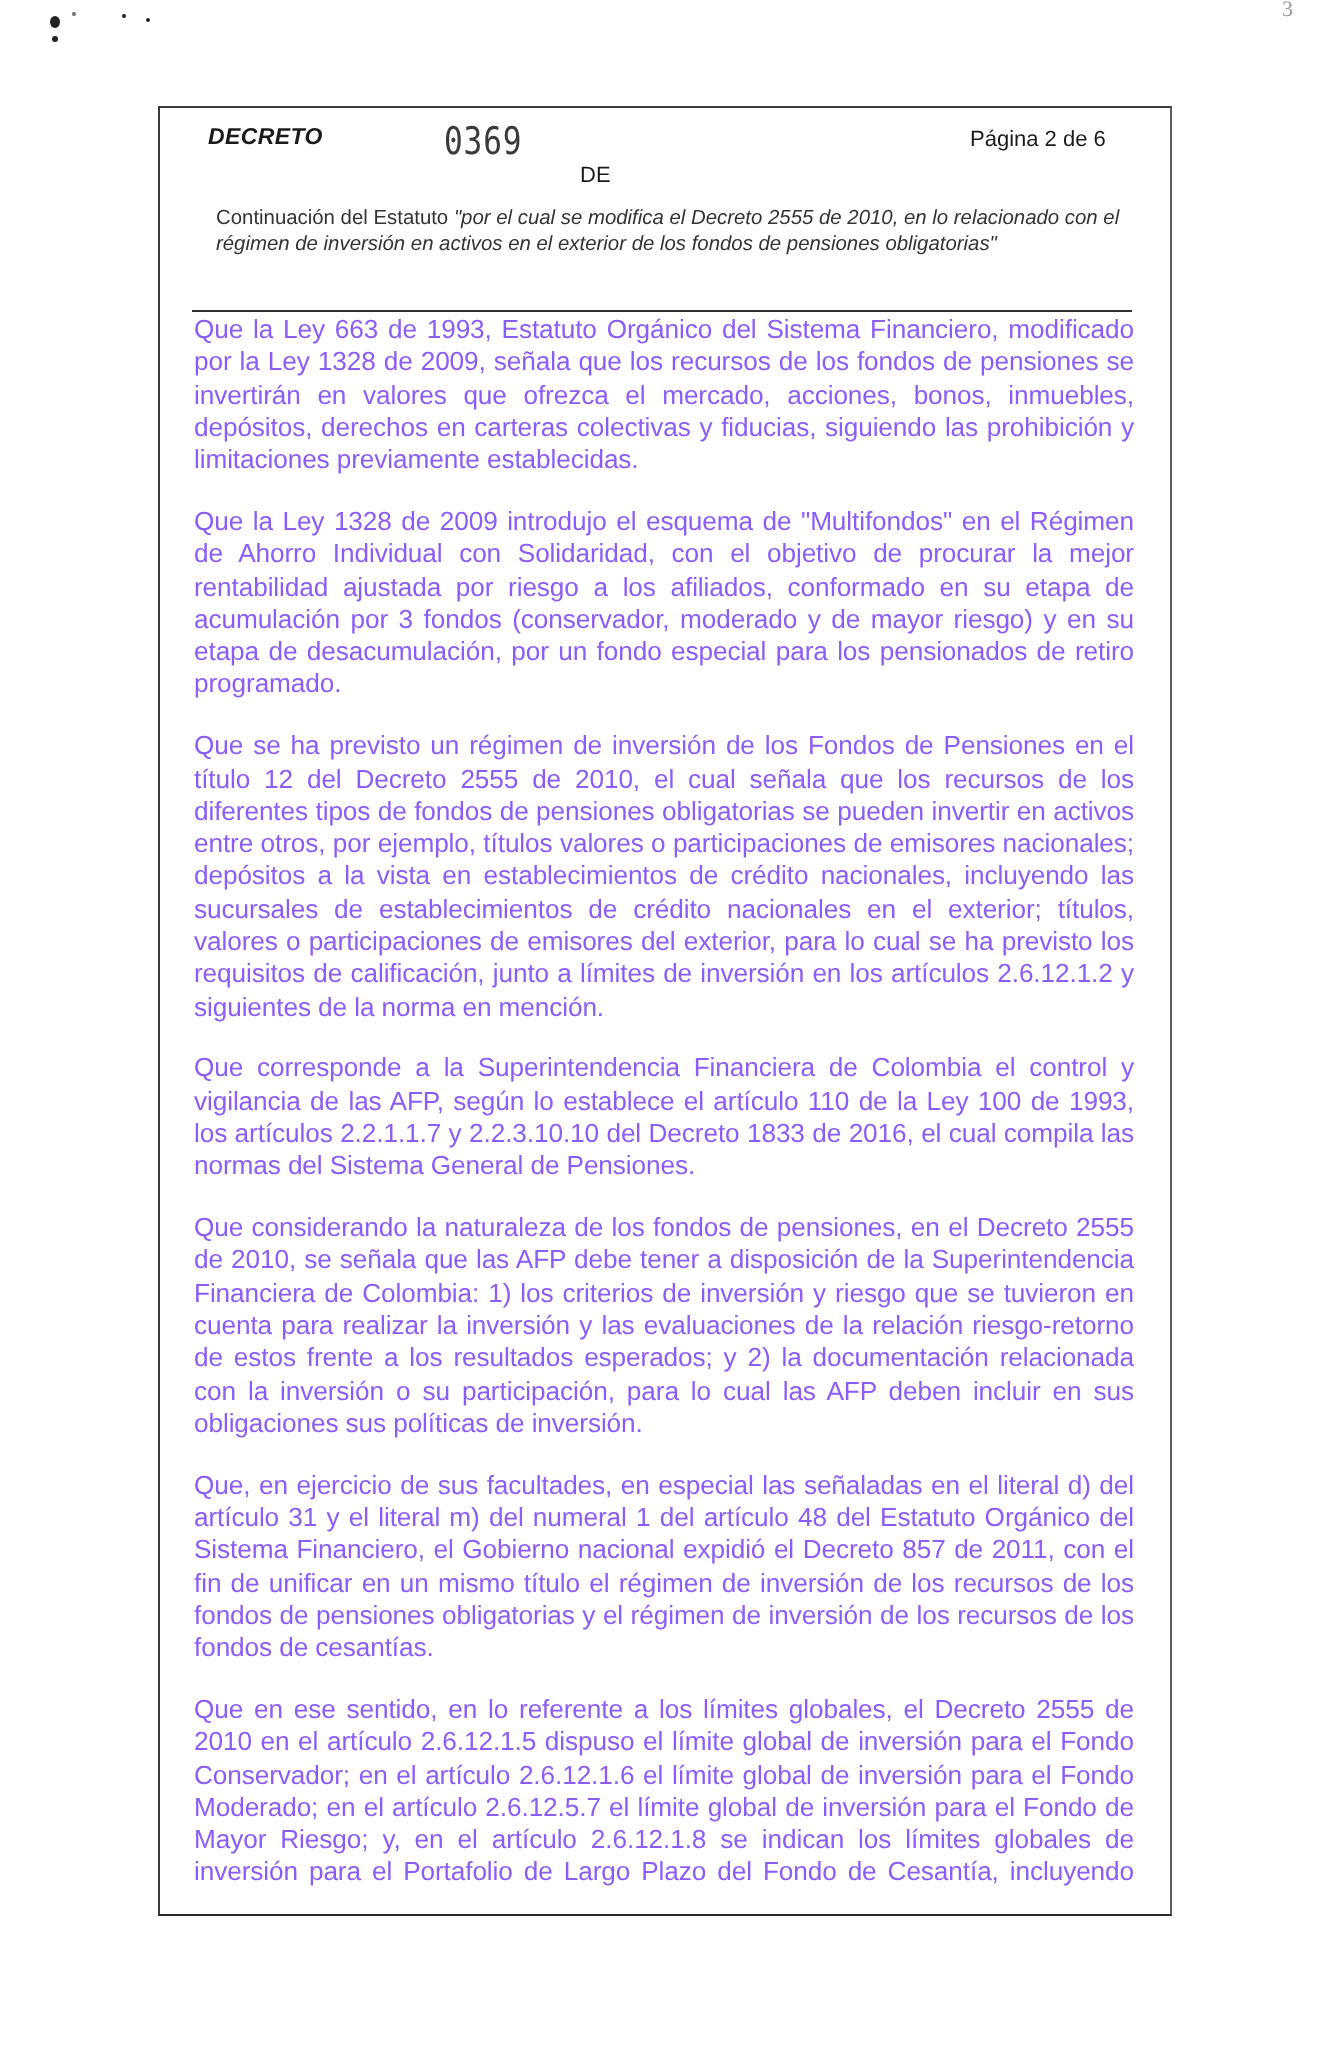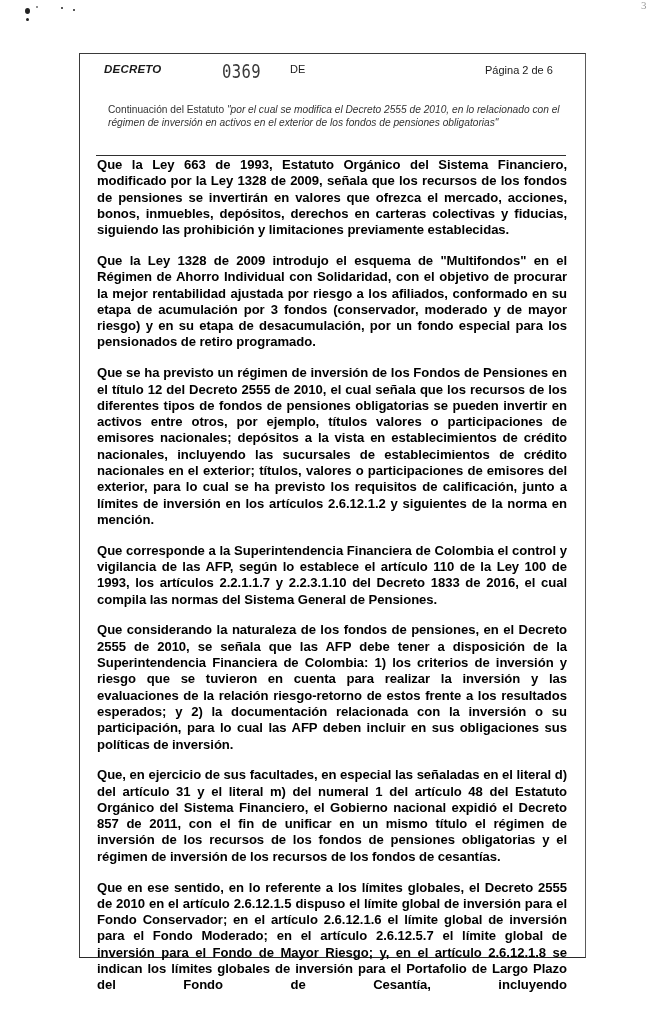--- a/index.html
+++ b/index.html
@@ -57,21 +57,21 @@
       font-family: "DejaVu Sans Mono", monospace;
       font-size: 19px;
       color: #3a3a3a;
       letter-spacing: 0.5px;
       transform: scaleX(0.82);
       transform-origin: left top;
     }
     .hdr-de {
       position: absolute;
       left: 290px;
-      top: 63px;
+      top: 82px;
       font-size: 11px;
     }
     .hdr-page {
       position: absolute;
       left: 485px;
       top: 64px;
       font-size: 11px;
       text-align: right;
     }
     .continuation {
@@ -98,23 +98,22 @@
       position: absolute;
       left: 97px;
       top: 157px;
       width: 470px;
     }
     .para {
       font-size: 13.1px;
       line-height: 16.3px;
       text-align: justify;
       margin: 0 0 14.5px 0;
-      color: #000000;
+      color: #8b5cf6;
       letter-spacing: -0.05px;
-      font-weight: bold;
     }
   </style>
 </head>
 <body>
 
 <span class="scan-mark" style="left:25px;top:8px;width:5px;height:6px;"></span>
 <span class="scan-mark" style="left:26px;top:18px;width:3px;height:3px;"></span>
 <span class="scan-mark" style="left:36px;top:6px;width:1.5px;height:2px;background:#777;"></span>
 <span class="scan-mark" style="left:61px;top:7px;width:2px;height:2px;"></span>
 <span class="scan-mark" style="left:73px;top:9px;width:2px;height:2px;"></span>
@@ -133,17 +132,17 @@
 <div class="continuation">
   <span>Continuación del Estatuto </span><span class="q">"por el cual se modifica el Decreto 2555 de 2010, en lo relacionado con el régimen de inversión en activos en el exterior de los fondos de pensiones obligatorias"</span>
 </div>
 
 <div class="separator"></div>
 
 <div class="body-text">
   <p class="para">Que la Ley 663 de 1993, Estatuto Orgánico del Sistema Financiero, modificado por la Ley 1328 de 2009, señala que los recursos de los fondos de pensiones se invertirán en valores que ofrezca el mercado, acciones, bonos, inmuebles, depósitos, derechos en carteras colectivas y fiducias, siguiendo las prohibición y limitaciones previamente establecidas.</p>
   <p class="para">Que la Ley 1328 de 2009 introdujo el esquema de "Multifondos" en el Régimen de Ahorro Individual con Solidaridad, con el objetivo de procurar la mejor rentabilidad ajustada por riesgo a los afiliados, conformado en su etapa de acumulación por 3 fondos (conservador, moderado y de mayor riesgo) y en su etapa de desacumulación, por un fondo especial para los pensionados de retiro programado.</p>
   <p class="para">Que se ha previsto un régimen de inversión de los Fondos de Pensiones en el título 12 del Decreto 2555 de 2010, el cual señala que los recursos de los diferentes tipos de fondos de pensiones obligatorias se pueden invertir en activos entre otros, por ejemplo,  títulos valores o participaciones de emisores nacionales; depósitos a la vista en establecimientos de crédito nacionales, incluyendo las sucursales de establecimientos de crédito nacionales en el exterior; títulos, valores o participaciones de emisores del exterior, para lo cual se ha previsto los requisitos de calificación, junto a límites de inversión en los artículos 2.6.12.1.2  y siguientes de la norma en mención.</p>
-  <p class="para">Que corresponde a la Superintendencia Financiera de Colombia el control y vigilancia de las AFP, según lo establece el artículo 110 de la Ley 100 de 1993, los artículos 2.2.1.1.7 y 2.2.3.1.10 del Decreto 1833 de 2016, el cual compila las normas del Sistema General de Pensiones.</p>
+  <p class="para">Que corresponde a la Superintendencia Financiera de Colombia el control y vigilancia de las AFP, según lo establece el artículo 110 de la Ley 100 de 1993, los artículos 2.2.1.1.7 y 2.2.3.10.10 del Decreto 1833 de 2016, el cual compila las normas del Sistema General de Pensiones.</p>
   <p class="para">Que considerando la naturaleza de los fondos de pensiones, en el Decreto 2555 de 2010, se señala que las AFP debe tener a disposición de la Superintendencia Financiera de Colombia: 1) los criterios de inversión y riesgo que se tuvieron en cuenta para realizar la inversión y las evaluaciones de la relación riesgo-retorno de estos frente a los resultados esperados; y 2) la documentación relacionada con la inversión o su participación, para lo cual las AFP deben incluir en sus obligaciones sus políticas de inversión.</p>
   <p class="para">Que, en ejercicio de sus facultades, en especial las señaladas en el literal d) del artículo 31 y el literal m) del numeral 1 del artículo 48 del Estatuto Orgánico del Sistema Financiero, el Gobierno nacional expidió el Decreto 857 de 2011, con el fin de unificar en un mismo título el régimen de inversión de los recursos de los fondos de pensiones obligatorias y el régimen de inversión de los recursos de los fondos de cesantías.</p>
   <p class="para" style="text-align:justify;text-align-last:justify;">Que en ese sentido, en lo referente a los límites globales, el Decreto 2555 de 2010 en el artículo 2.6.12.1.5 dispuso el límite global de inversión para el Fondo Conservador; en el artículo 2.6.12.1.6  el límite global de inversión para el Fondo Moderado; en el artículo 2.6.12.5.7  el límite global de inversión para el Fondo de Mayor Riesgo; y, en el artículo 2.6.12.1.8 se indican los límites globales de inversión para el Portafolio de Largo Plazo del Fondo de Cesantía, incluyendo</p>
 </div>
 
 </body></html>

